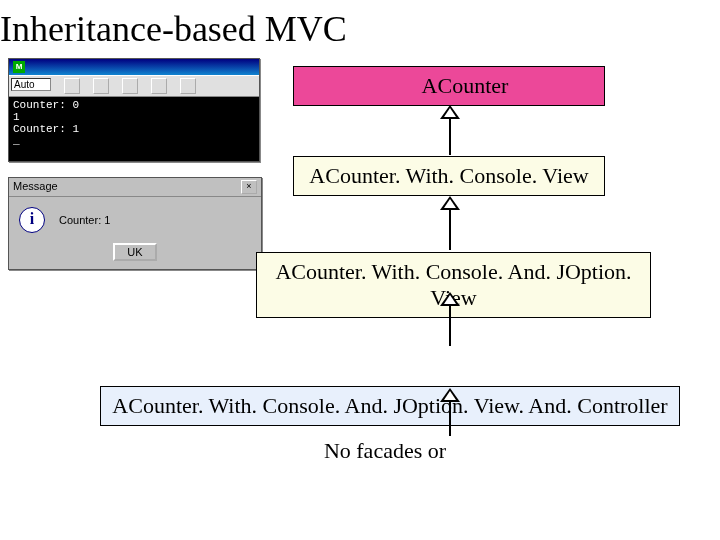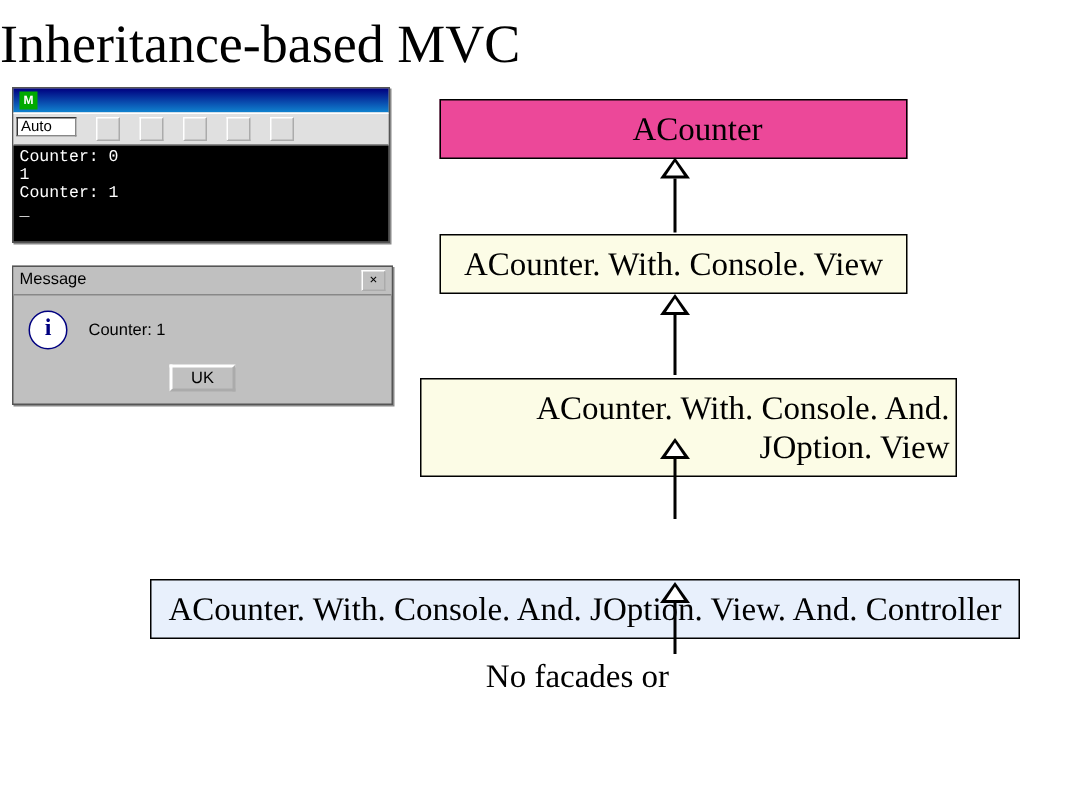--- a/index.html
+++ b/index.html
@@ -175,21 +175,21 @@
     <div class="stem" style="height:36px;"></div>
 </div>
 
 <div class="box box-yellow" style="left:293px;top:156px;width:312px;">ACounter. With. Console. View</div>
 
 <div class="inh-arrow" style="left:435px;top:196px;">
   <div class="head"></div>
     <div class="stem" style="height:40px;"></div>
 </div>
 
-<div class="box box-yellow" style="left:280px;top:252px;width:358px;text-align:right;">ACounter. With. Console. And. JOption. View</div>
+<div class="box box-yellow" style="left:256px;top:252px;width:395px;">ACounter. With. Console. And. JOption. View</div>
 
 <div class="inh-arrow" style="left:435px;top:292px;">
   <div class="head"></div>
     <div class="stem" style="height:40px;"></div>
 </div>
 
 <div class="box box-blue" style="left:100px;top:348px;width:580px;margin-top:38px;">ACounter. With. Console. And. JOption. View. And. Controller</div>
 
 <div class="inh-arrow" style="left:435px;top:388px;">
   <div class="head"></div>

